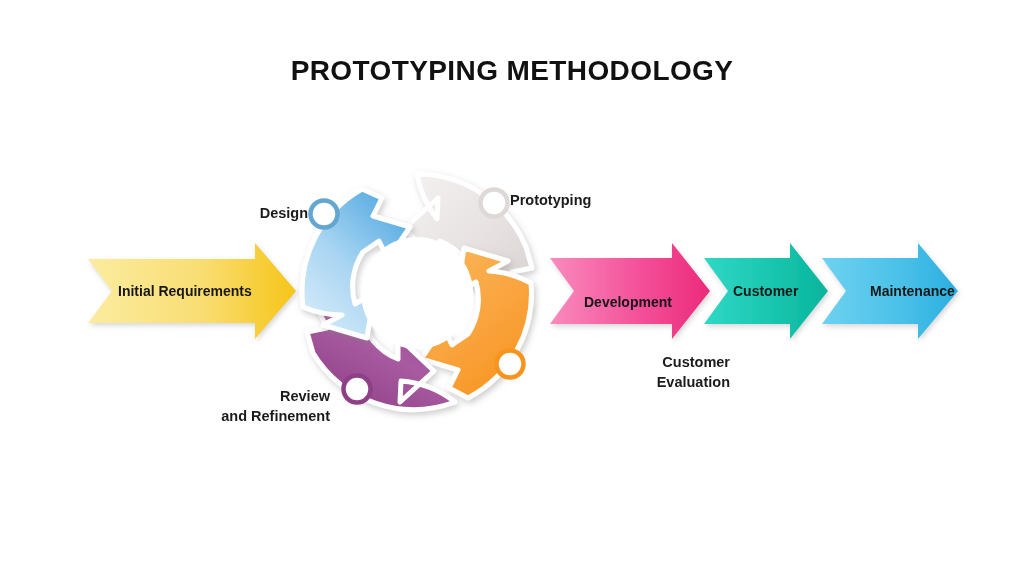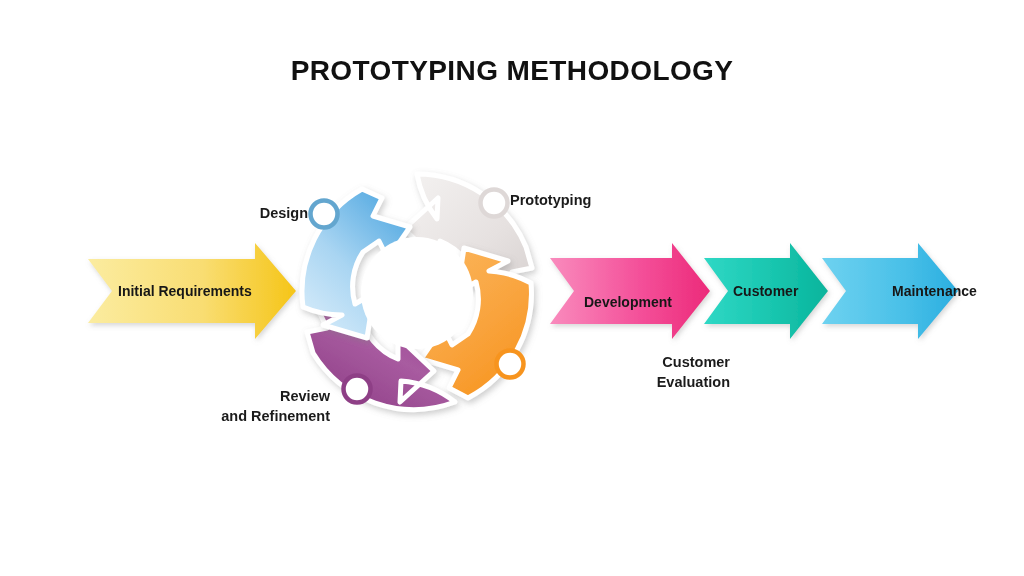--- a/index.html
+++ b/index.html
@@ -213,21 +213,21 @@
       <circle cx="357" cy="389" r="13.5" fill="#ffffff" stroke="#8e3f86" stroke-width="4.5"></circle>
     </g>
   </svg>
 
   <div class="arrow-label" style="left:118px; top:283px;">Initial Requirements</div>
 
   <div class="arrow-label" style="left:584px; top:294px;">Development</div>
 
   <div class="arrow-label" style="left:733px; top:283px;">Customer</div>
 
-  <div class="arrow-label" style="left:892px; top:283px;">Maintenance</div>
+  <div class="arrow-label" style="left:870px; top:283px;">Maintenance</div>
 
   <div class="lbl left" id="lbl-design">Design</div>
 
   <div class="lbl right" id="lbl-prototyping">Prototyping</div>
 
   <div class="lbl right" id="lbl-customer">Customer
 Evaluation</div>
 
   <div class="lbl left" id="lbl-review">Review
 and Refinement</div>

